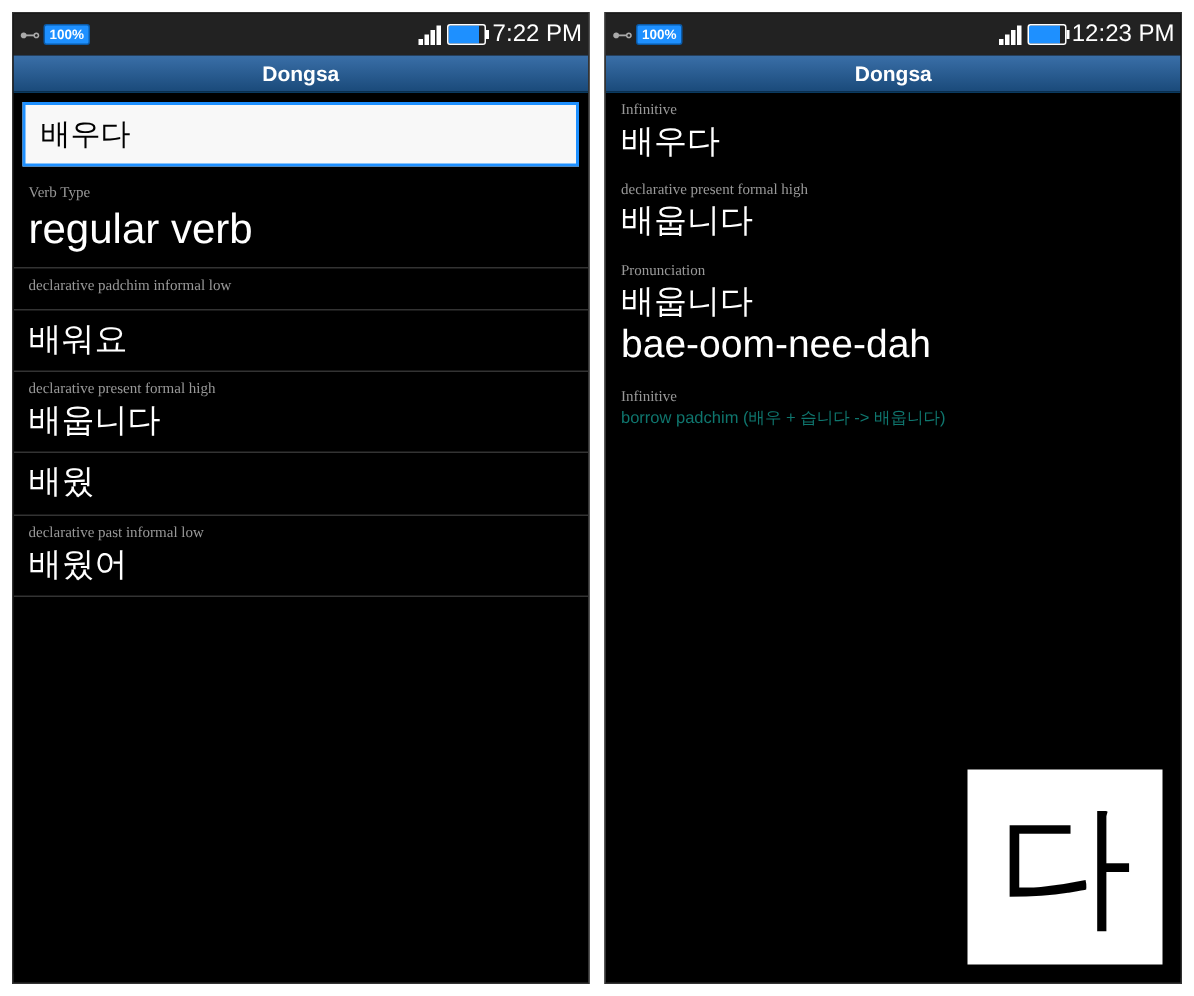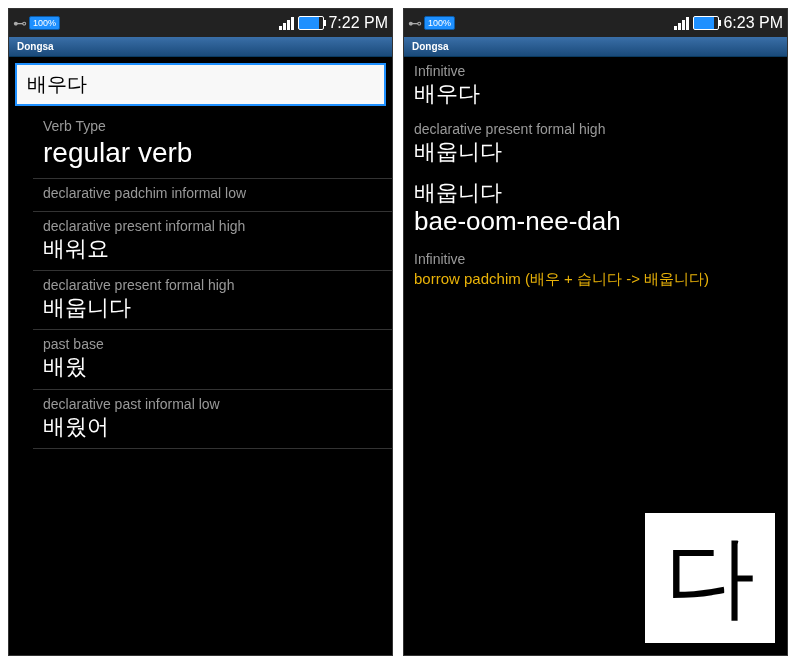--- a/index.html
+++ b/index.html
@@ -46,21 +46,21 @@
       font-size: 14px;
       color: #aaa;
     }
     .battery-badge {
       background: #1e90ff;
       color: #fff;
       font-size: 9px;
       padding: 1px 3px;
       border: 1px solid #0a5aa8;
       border-radius: 2px;
-      font-weight: normal;
+      font-weight: bold;
     }
     .signal-bars {
       display: flex;
       align-items: flex-end;
       gap: 1px;
       height: 14px;
     }
     .bar {
       width: 3px;
       background: #fff;
@@ -88,23 +88,24 @@
     }
     .time {
       font-size: 16px;
       color: #fff;
       font-weight: 500;
     }
     .title-bar {
       background: linear-gradient(to bottom, #3a6fa8, #1a4a7a);
       color: #fff;
       padding: 4px 8px;
-      font-size: 10px;
+      font-size: 14px;
       font-weight: bold;
       border-bottom: 1px solid #0a3a60;
+      text-align: center;
     }
     .input-container {
       padding: 6px;
       background: #000;
     }
     .search-input {
       width: 100%;
       padding: 8px 10px;
       font-size: 20px;
       border: 2px solid #1e90ff;
@@ -112,45 +113,45 @@
       color: #000;
       font-family: inherit;
     }
     .content {
       background: #000;
       overflow-y: auto;
       height: calc(100% - 28px - 28px);
     }
     .content.with-input {
       height: calc(100% - 28px - 28px - 58px);
-      margin-left: 24px;
     }
     .entry {
       border-bottom: 1px solid #333;
       padding: 6px 10px 8px 10px;
     }
     .entry-label {
       color: #999;
-      font-size: 14px;
+      font-size: 10px;
       margin-bottom: 2px;
+      font-family: Liberation Serif, serif;
     }
     .entry-value {
       color: #fff;
       font-size: 22px;
       line-height: 1.2;
     }
     .entry-value.large {
       font-size: 28px;
     }
     .entry-value.roman {
       font-size: 26px;
     }
     .entry-text {
-      color: #eab308;
-      font-size: 15px;
+      color: #0f766e;
+      font-size: 11px;
       line-height: 1.3;
     }
     .no-border {
       border-bottom: none;
     }
     .kor-char {
       position: absolute;
       bottom: 12px;
       right: 12px;
       width: 130px;
@@ -191,29 +192,27 @@
   </div>
   <div class="content with-input">
     <div class="entry">
       <div class="entry-label">Verb Type</div>
       <div class="entry-value large">regular verb</div>
     </div>
     <div class="entry">
       <div class="entry-label">declarative padchim informal low</div>
     </div>
     <div class="entry">
-      <div class="entry-label">declarative present informal high</div>
       <div class="entry-value">배워요</div>
     </div>
     <div class="entry">
       <div class="entry-label">declarative present formal high</div>
       <div class="entry-value">배웁니다</div>
     </div>
     <div class="entry">
-      <div class="entry-label">past base</div>
       <div class="entry-value">배웠</div>
     </div>
     <div class="entry">
       <div class="entry-label">declarative past informal low</div>
       <div class="entry-value">배웠어</div>
     </div>
   </div>
 </div>
 
 <div class="phone">
@@ -223,34 +222,35 @@
       <span class="battery-badge">100%</span>
     </div>
     <div class="status-right">
       <div class="signal-bars">
         <div class="bar"></div>
           <div class="bar"></div>
           <div class="bar"></div>
           <div class="bar"></div>
       </div>
       <div class="battery-icon"></div>
-      <span class="time">6:23 PM</span>
+      <span class="time">12:23 PM</span>
     </div>
   </div>
   <div class="title-bar">Dongsa</div>
   <div class="content">
     <div class="entry no-border">
       <div class="entry-label">Infinitive</div>
       <div class="entry-value">배우다</div>
     </div>
     <div class="entry no-border">
       <div class="entry-label">declarative present formal high</div>
       <div class="entry-value">배웁니다</div>
     </div>
     <div class="entry no-border">
+      <div class="entry-label">Pronunciation</div>
       <div class="entry-value">배웁니다</div>
       <div class="entry-value roman">bae-oom-nee-dah</div>
     </div>
     <div class="entry no-border">
       <div class="entry-label">Infinitive</div>
       <div class="entry-text">borrow padchim (배우 + 습니다 -&gt; 배웁니다)</div>
     </div>
   </div>
   <div class="kor-char">다</div>
 </div>

